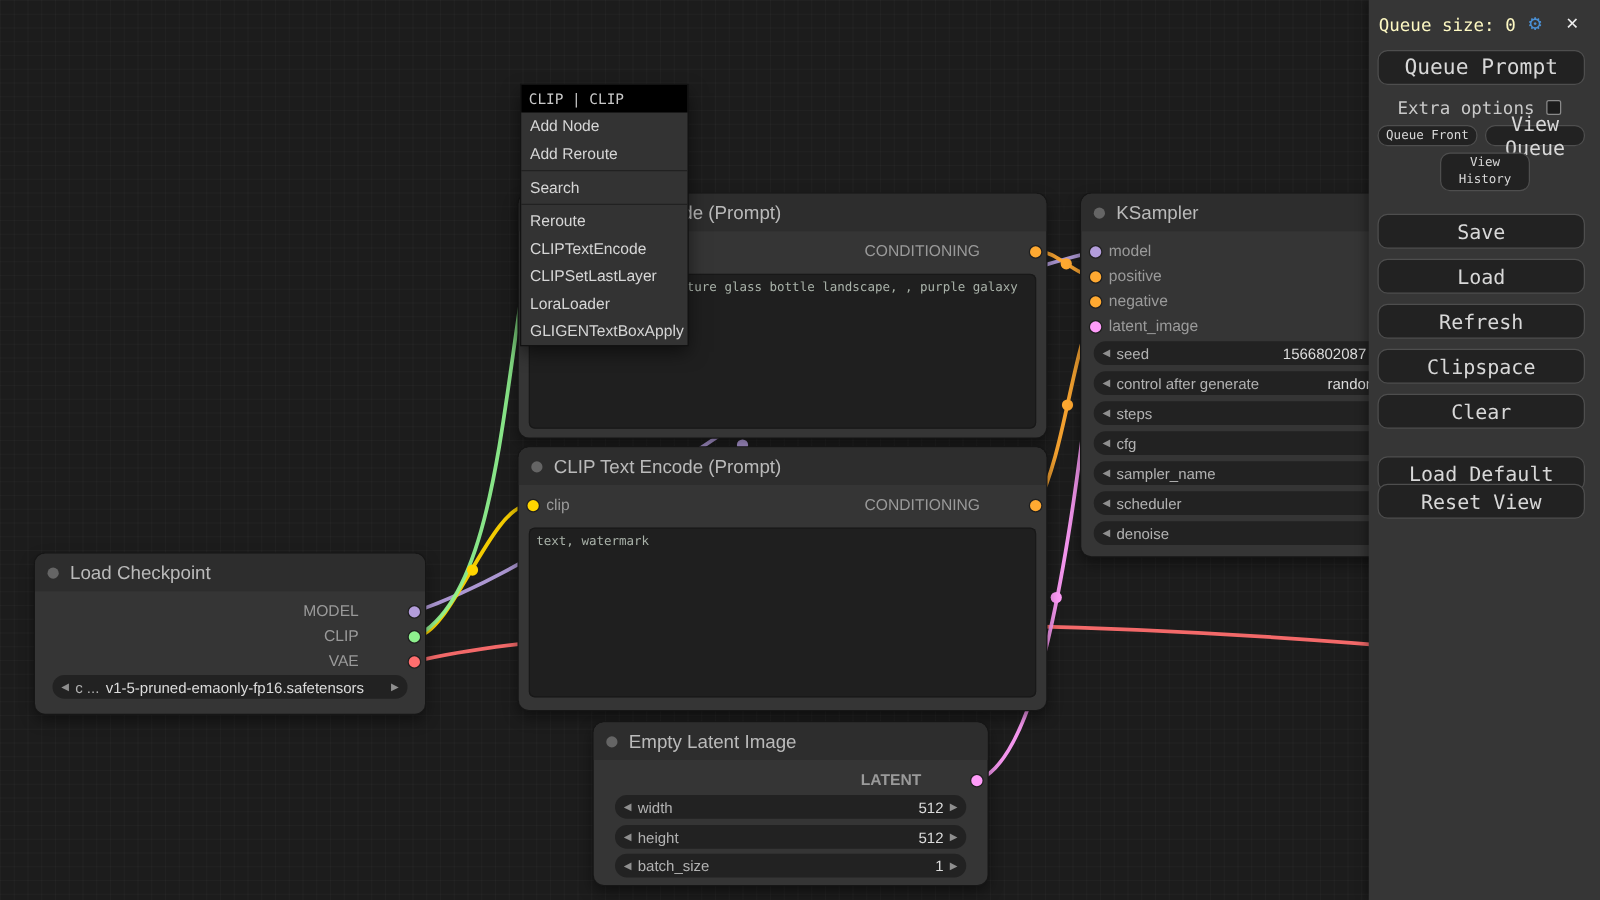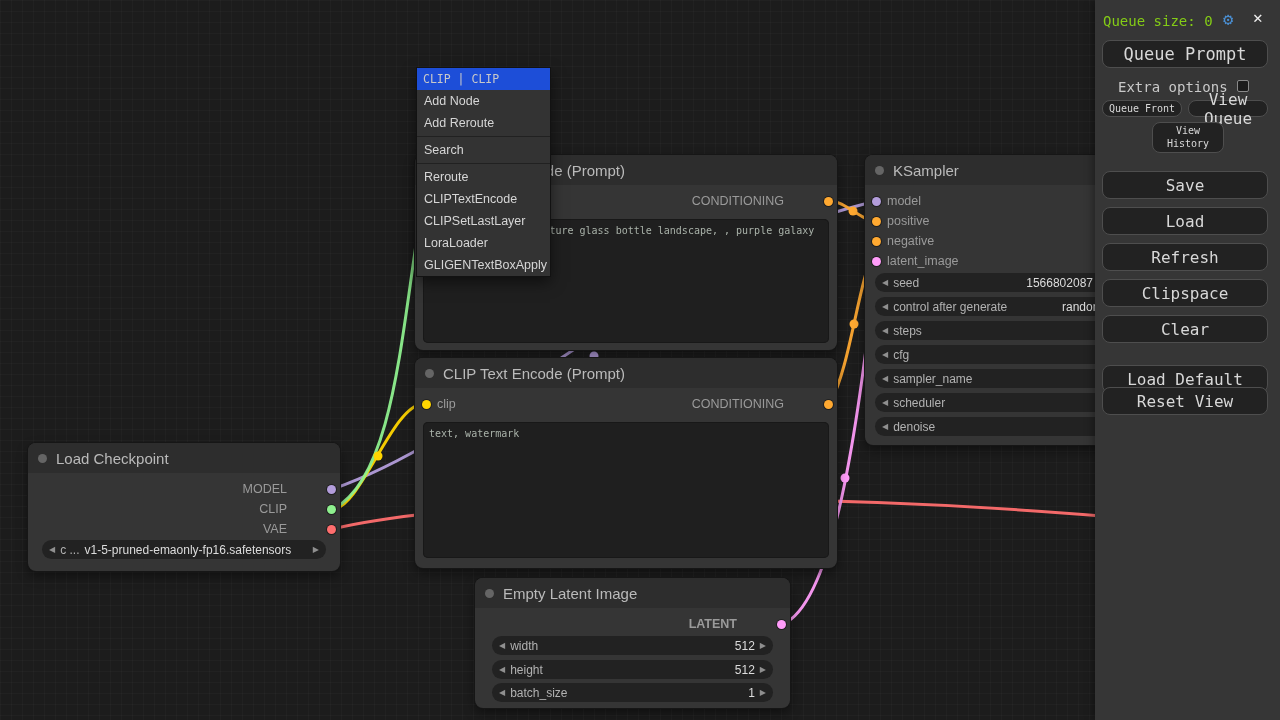--- a/index.html
+++ b/index.html
@@ -47,38 +47,38 @@
     font-family:"DejaVu Sans Mono", monospace; font-size:10px; line-height:1.4;
     padding:5px 6px; white-space:pre-wrap; overflow:hidden; cursor:text;
   }
 
   .menu {
     position:absolute; left:417px; top:68px; width:133px; z-index:6; background:#333333;
     box-shadow:0 0 0 1px #121212, 0 6px 14px rgba(0,0,0,.55);
     font-size:12.5px; color:#d6d6d6;
   }
   .mhead {
-    height:22px; background:#1d4ed8; color:#c9c9c9;
+    height:22px; background:#000000; color:#c9c9c9;
     font-family:"DejaVu Sans Mono", monospace; font-size:11.5px;
     display:flex; align-items:center; padding-left:6px;
   }
   .mitem { height:22px; display:flex; align-items:center; padding-left:7px; cursor:pointer; }
   .msep { height:1px; background:#212121; margin:2px 0; }
 
   .sidebar {
     position:absolute; right:0; top:0; width:185px; height:720px; background:#363636;
     z-index:10; font-family:"DejaVu Sans Mono", monospace; color:#d2d2d2;
     box-shadow:-2px 0 8px rgba(0,0,0,.35);
   }
   .btn {
     position:absolute; background:#222; border:1px solid #4e4e4e; border-radius:8px;
     color:#d8d8d8; font-family:"DejaVu Sans Mono", monospace;
     display:flex; align-items:center; justify-content:center; cursor:pointer; text-align:center;
   }
-  .qsize { position:absolute; left:8px; top:13px; font-size:14px; color:#84cc16; }
+  .qsize { position:absolute; left:8px; top:13px; font-size:14px; color:#fef9c3; }
   .gear { position:absolute; left:128px; top:9px; font-size:17px; cursor:pointer; }
   .closex { position:absolute; left:158px; top:8px; font-size:16px; color:#efefef; cursor:pointer; }
   .extra { position:absolute; left:23px; top:79px; font-size:14px; color:#c9c9c9; }
   .cbx {
     position:absolute; left:142px; top:80px; width:12px; height:12px;
     border:1px solid #8a8a8a; border-radius:2px; background:#1c1c1c; cursor:pointer;
   }
 </style>
 </head>
 <body>

